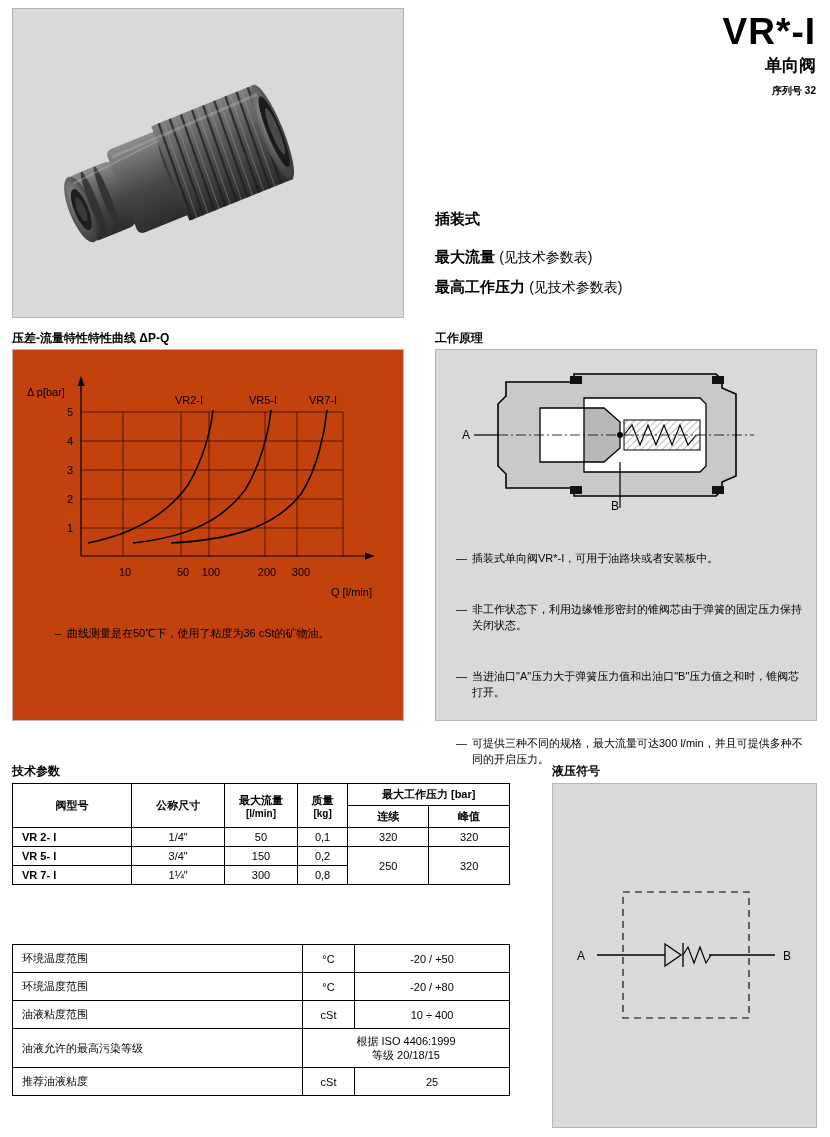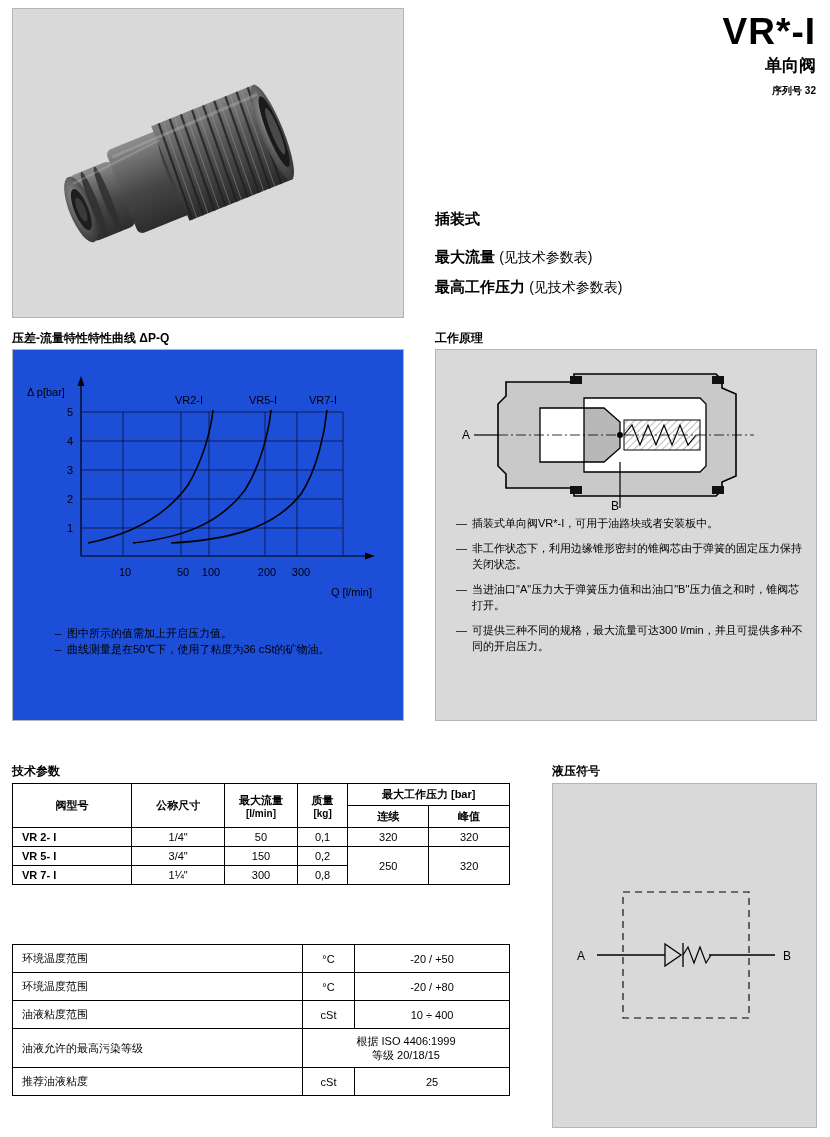--- a/index.html
+++ b/index.html
@@ -67,21 +67,21 @@
   #cap-curve { left: 12px; top: 330px; }
   #cap-principle { left: 435px; top: 330px; }
   #cap-tech { left: 12px; top: 763px; }
   #cap-symbol { left: 552px; top: 763px; }
 
   
   .chart-box {
     position: absolute;
     left: 12px; top: 349px;
     width: 392px; height: 372px;
-    background: #1d4ed8;
+    background: #c2410c;
     border: 1px solid #b5b5b5;
   }
   .chart-svg { position: absolute; left: 0; top: 0; }
   .chart-notes {
     position: absolute;
     left: 42px; top: 275px;
     width: 330px;
     font-size: 11px;
     line-height: 16px;
   }
@@ -104,20 +104,21 @@
     position: absolute;
     left: 20px; top: 165px;
     width: 348px;
     font-size: 11px;
     line-height: 16px;
   }
   .bullets div {
     position: relative;
     padding-left: 16px;
     margin-bottom: 9px;
+    margin-top: 35px;
   }
   .bullets div::before {
     content: "—";
     position: absolute; left: 0; top: 0;
   }
 
   
   table { border-collapse: collapse; }
   .t1 {
     position: absolute;
@@ -305,21 +306,20 @@
         <text x="176" y="54" text-anchor="middle">VR2-I</text>
         <text x="250" y="54" text-anchor="middle">VR5-I</text>
         <text x="310" y="54" text-anchor="middle">VR7-I</text>
       </g>
 
       <path d="M75 193 C 110 186, 150 170, 175 135 C 190 110, 198 80, 200 60" fill="none" stroke="#000" stroke-width="1.6"></path>
       <path d="M120 193 C 165 188, 205 176, 232 140 C 248 115, 256 80, 258 60" fill="none" stroke="#000" stroke-width="1.6"></path>
       <path d="M158 193 C 212 190, 260 180, 288 144 C 305 118, 312 80, 314 60" fill="none" stroke="#000" stroke-width="1.6"></path>
     </svg>
     <div class="chart-notes">
-      <div>图中所示的值需加上开启压力值。</div>
       <div>曲线测量是在50℃下，使用了粘度为36 cSt的矿物油。</div>
     </div>
   </div>
 
   <div class="principle-box">
     <svg class="principle-svg" width="346" height="150" viewBox="0 0 346 150">
       <defs>
         <pattern id="hatch" width="5" height="5" patternTransform="rotate(45)" patternUnits="userSpaceOnUse">
           <line x1="0" y1="0" x2="0" y2="5" stroke="#555" stroke-width="0.8"></line>
         </pattern>

